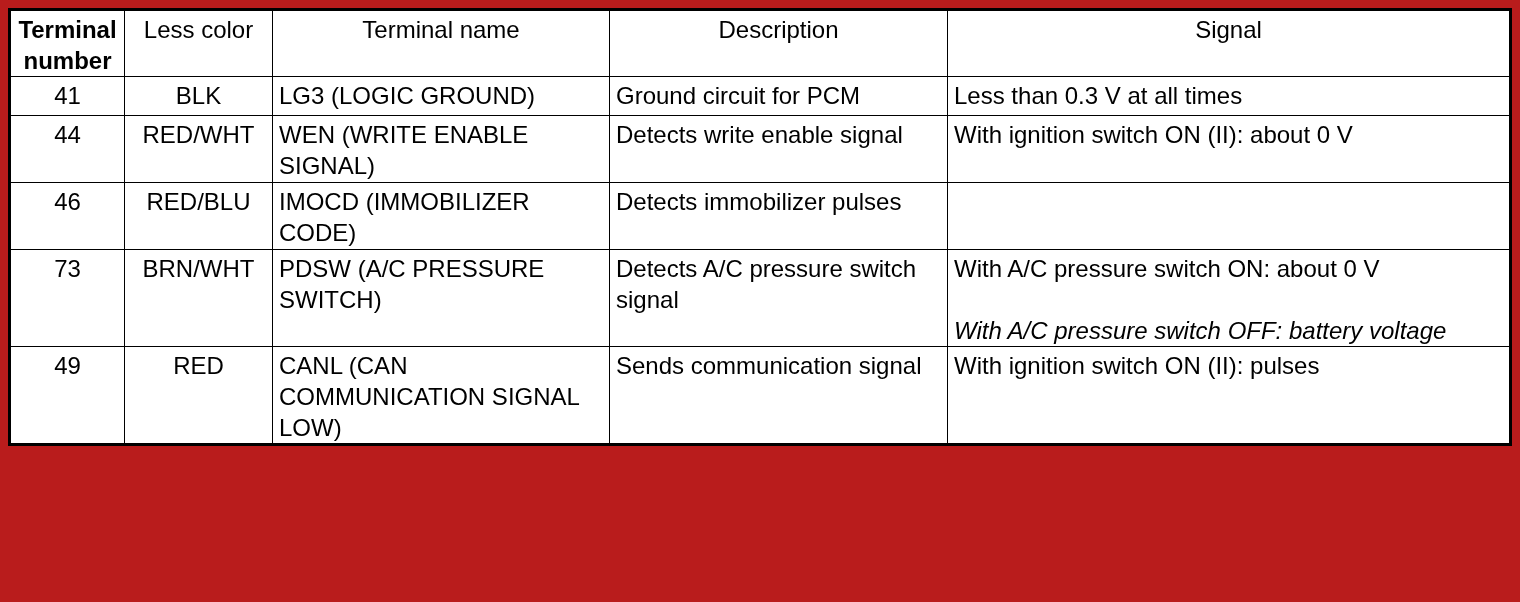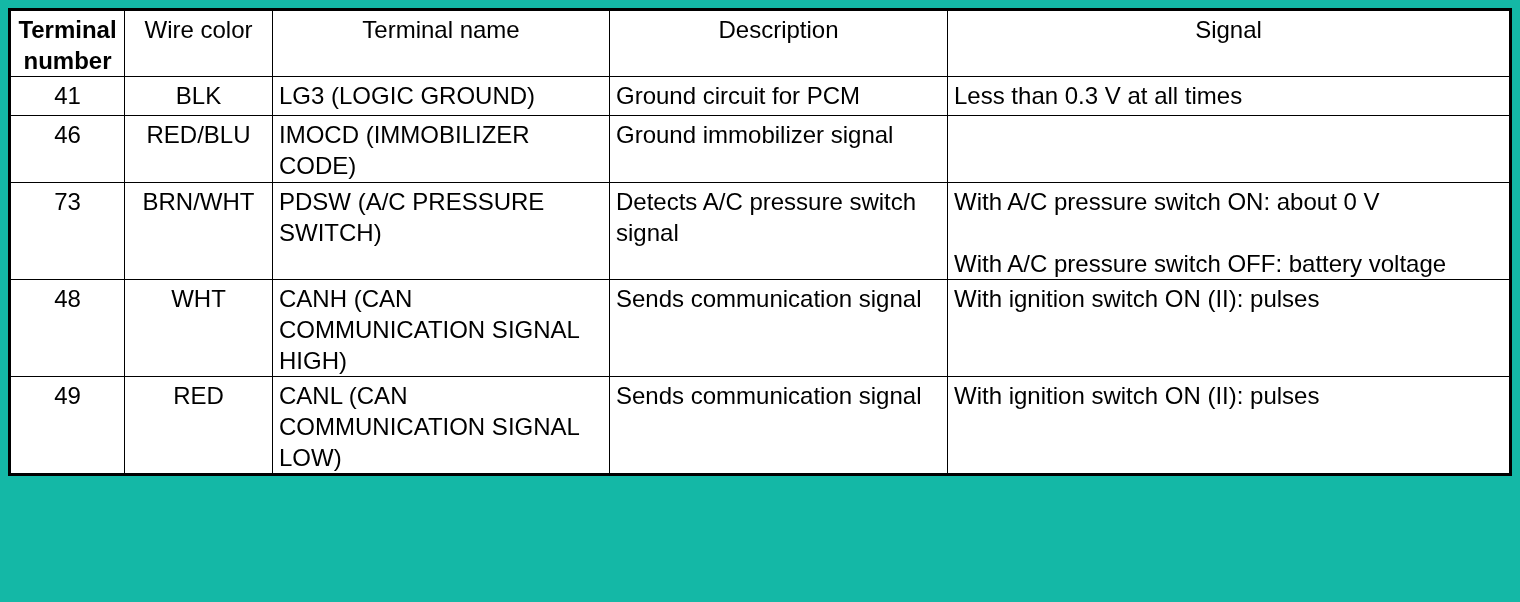--- a/index.html
+++ b/index.html
@@ -11,21 +11,21 @@
     width: 1520px;
     height: 602px;
     font-family: "Liberation Sans", sans-serif;
     color: #000000;
     overflow: hidden;
   }
   #sheet {
     position: relative;
     width: 1520px;
     height: 602px;
-    background: #14b8a6;
+    background: #b91c1c;
   }
   table.pcm-table {
     position: absolute;
     left: 8px;
     top: 8px;
     width: 1501px;
     border-collapse: collapse;
     table-layout: fixed;
     background: #ffffff;
     border: 3px solid #000000;
@@ -59,21 +59,21 @@
   td.num, td.wire {
     text-align: center;
   }
   .cell-pad {
     padding: 3px 6px 0 6px;
   }
   .cell-pad-center {
     padding: 3px 6px 0 6px;
     text-align: center;
   }
-  .para + .para { margin-top: 31px; }
+  .para + .para { margin-top: 31px; font-style: italic; }
   .empty-cell { min-height: 31px; }
 
   tr.r40 td { height: 67px; }
   tr.r41 td { height: 38px; margin-top: 33px; }
   tr.r44 td { height: 66px; }
   tr.r46 td { height: 66px; }
   tr.r47 td { height: 89px; }
   tr.r48 td { height: 90px; }
   tr.r49 td { height: 93px; }
 </style>
@@ -92,21 +92,21 @@
     </colgroup>
     <thead>
       <tr>
         <th>
           <div class="hdr-cell bold">
             <div>Terminal</div>
             <div>number</div>
           </div>
         </th>
         <th>
-          <div class="hdr-cell">Wire color</div>
+          <div class="hdr-cell">Less color</div>
         </th>
         <th>
           <div class="hdr-cell">Terminal name</div>
         </th>
         <th>
           <div class="hdr-cell">Description</div>
         </th>
         <th>
           <div class="hdr-cell">Signal</div>
         </th>
@@ -128,33 +128,52 @@
         <td>
           <div class="cell-pad">Ground circuit for PCM</div>
         </td>
         <td>
           <div class="cell-pad">
             <div class="para">Less than 0.3 V at all times</div>
           </div>
         </td>
       </tr>
 
+      <tr class="r44">
+        <td class="num">
+          <div class="cell-pad-center">44</div>
+        </td>
+        <td class="wire">
+          <div class="cell-pad-center">RED/WHT</div>
+        </td>
+        <td>
+          <div class="cell-pad">WEN (WRITE ENABLE SIGNAL)</div>
+        </td>
+        <td>
+          <div class="cell-pad">Detects write enable signal</div>
+        </td>
+        <td>
+          <div class="cell-pad">
+            <div class="para">With ignition switch ON (II): about 0 V</div>
+          </div>
+        </td>
+      </tr>
 
       <tr class="r46">
         <td class="num">
           <div class="cell-pad-center">46</div>
         </td>
         <td class="wire">
           <div class="cell-pad-center">RED/BLU</div>
         </td>
         <td>
           <div class="cell-pad">IMOCD (IMMOBILIZER CODE)</div>
         </td>
         <td>
-          <div class="cell-pad">Ground immobilizer signal</div>
+          <div class="cell-pad">Detects immobilizer pulses</div>
         </td>
         <td>
           <div class="cell-pad empty-cell">
             <div class="para"></div>
           </div>
         </td>
       </tr>
 
       <tr class="r47">
         <td class="num">
@@ -170,39 +189,20 @@
           <div class="cell-pad">Detects A/C pressure switch signal</div>
         </td>
         <td>
           <div class="cell-pad">
             <div class="para">With A/C pressure switch ON: about 0 V</div>
             <div class="para">With A/C pressure switch OFF: battery voltage</div>
           </div>
         </td>
       </tr>
 
-      <tr class="r48">
-        <td class="num">
-          <div class="cell-pad-center">48</div>
-        </td>
-        <td class="wire">
-          <div class="cell-pad-center">WHT</div>
-        </td>
-        <td>
-          <div class="cell-pad">CANH (CAN COMMUNICATION SIGNAL HIGH)</div>
-        </td>
-        <td>
-          <div class="cell-pad">Sends communication signal</div>
-        </td>
-        <td>
-          <div class="cell-pad">
-            <div class="para">With ignition switch ON (II): pulses</div>
-          </div>
-        </td>
-      </tr>
 
       <tr class="r49">
         <td class="num">
           <div class="cell-pad-center">49</div>
         </td>
         <td class="wire">
           <div class="cell-pad-center">RED</div>
         </td>
         <td>
           <div class="cell-pad">CANL (CAN COMMUNICATION SIGNAL LOW)</div>

